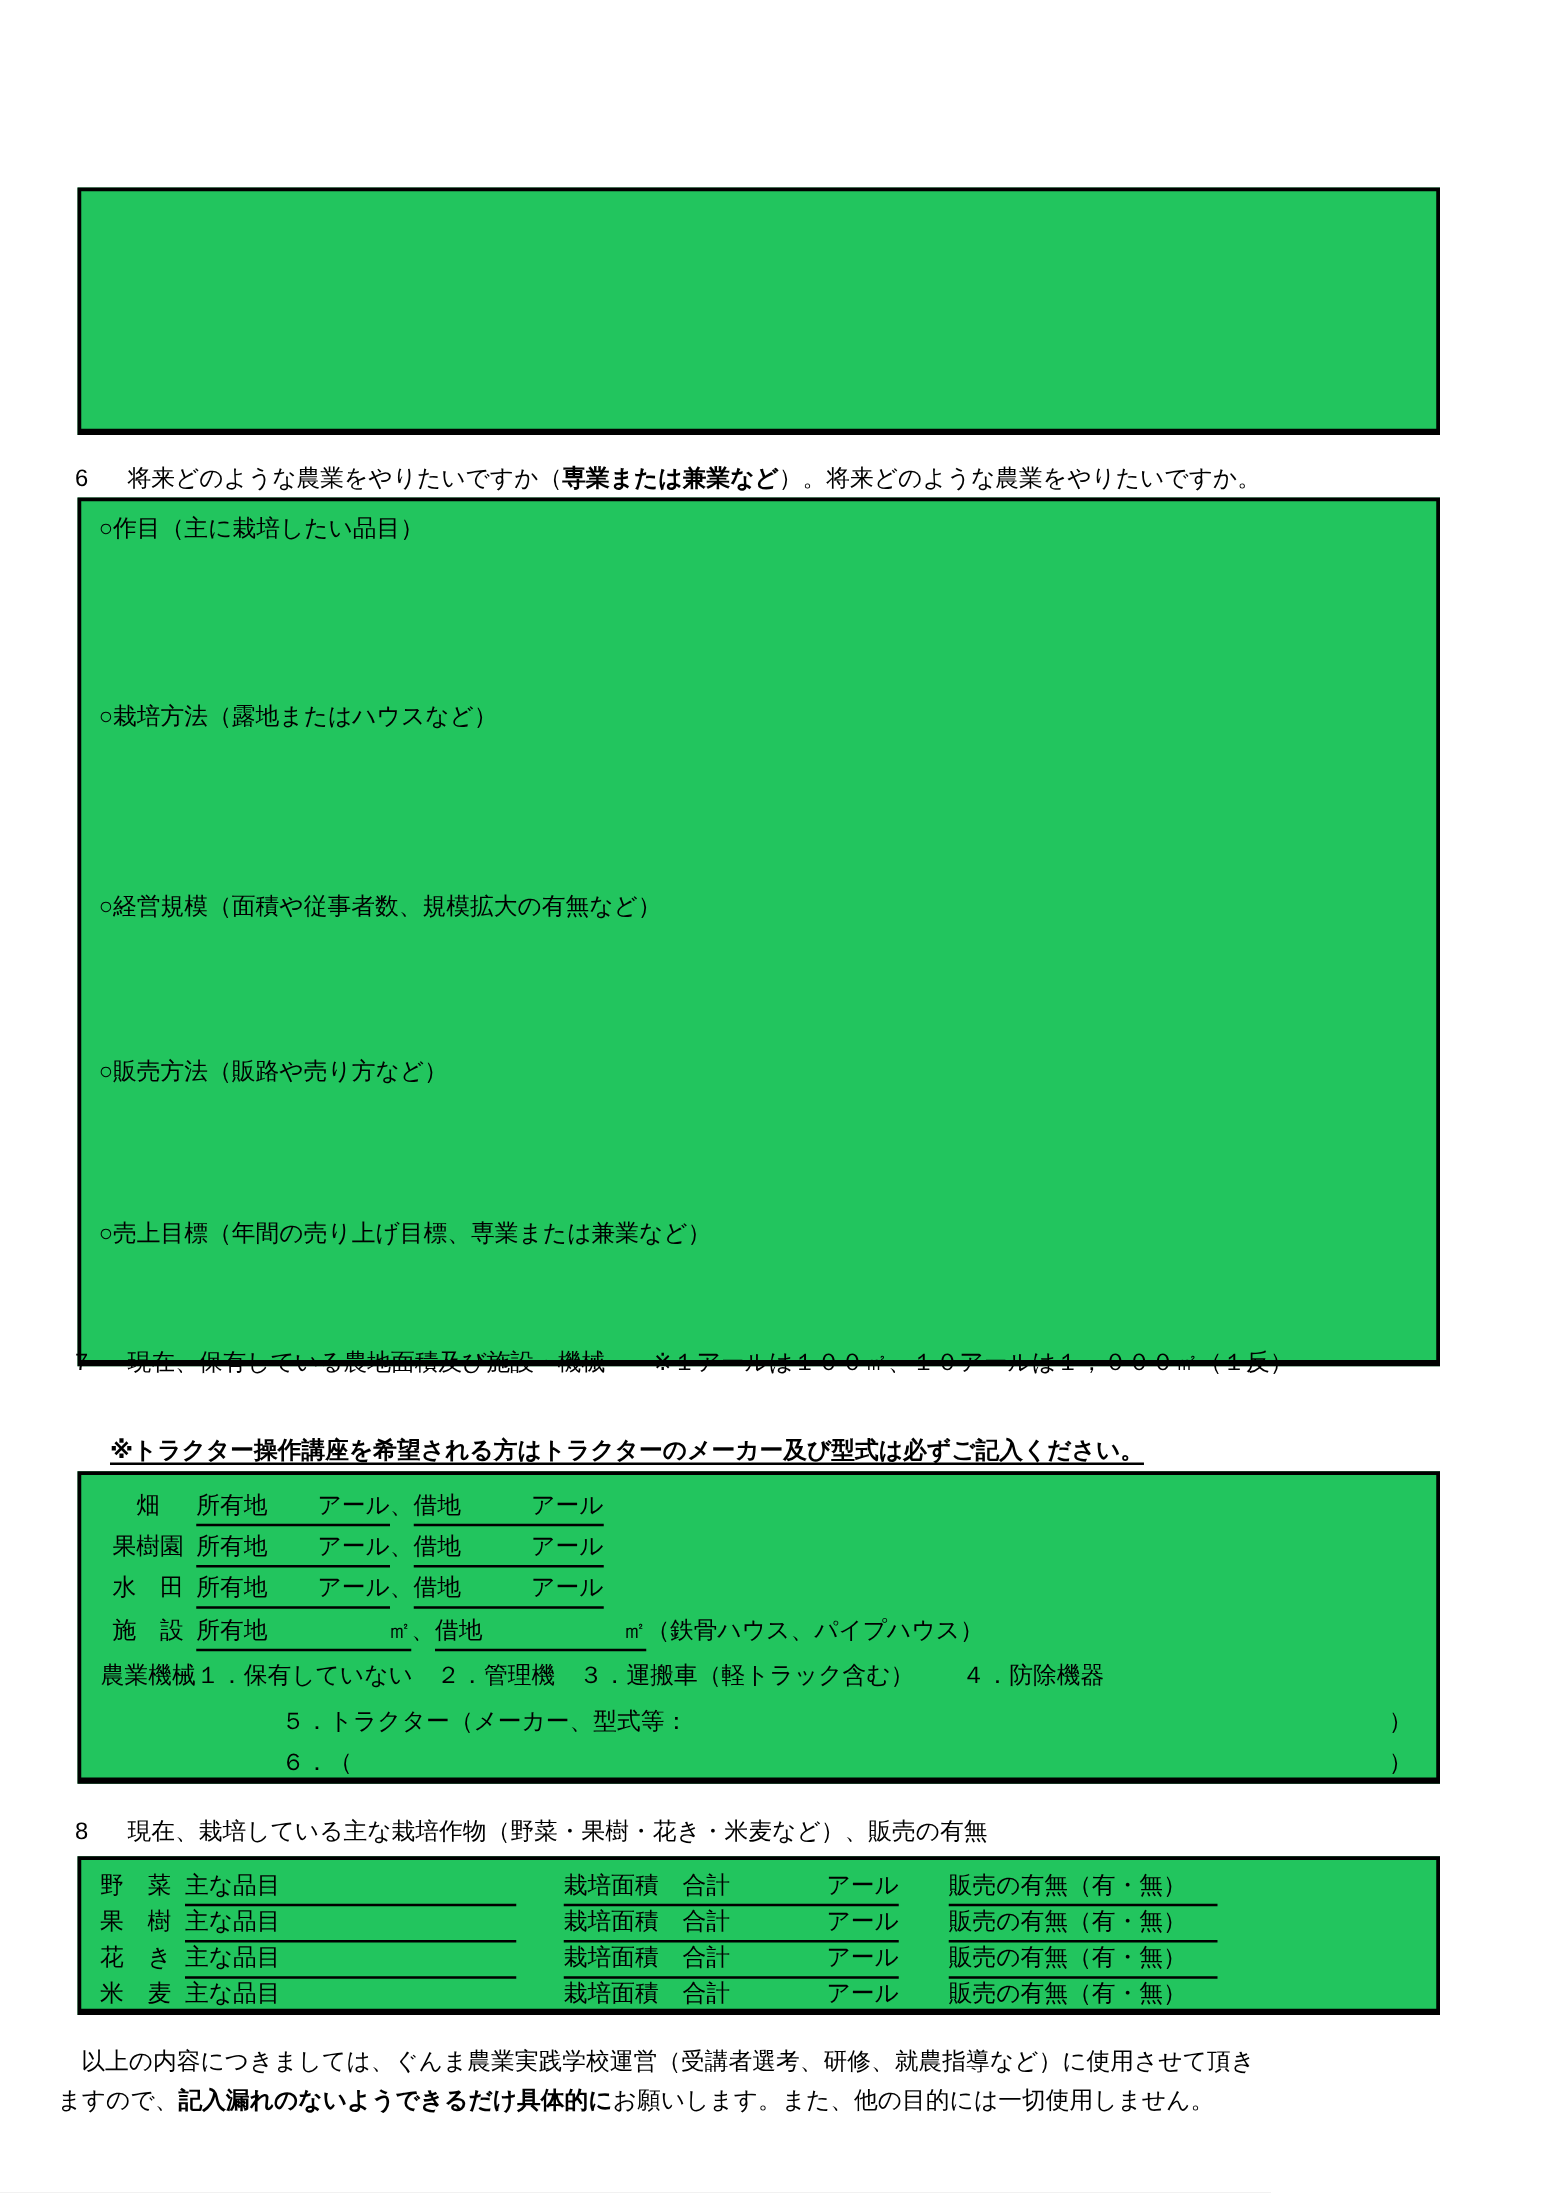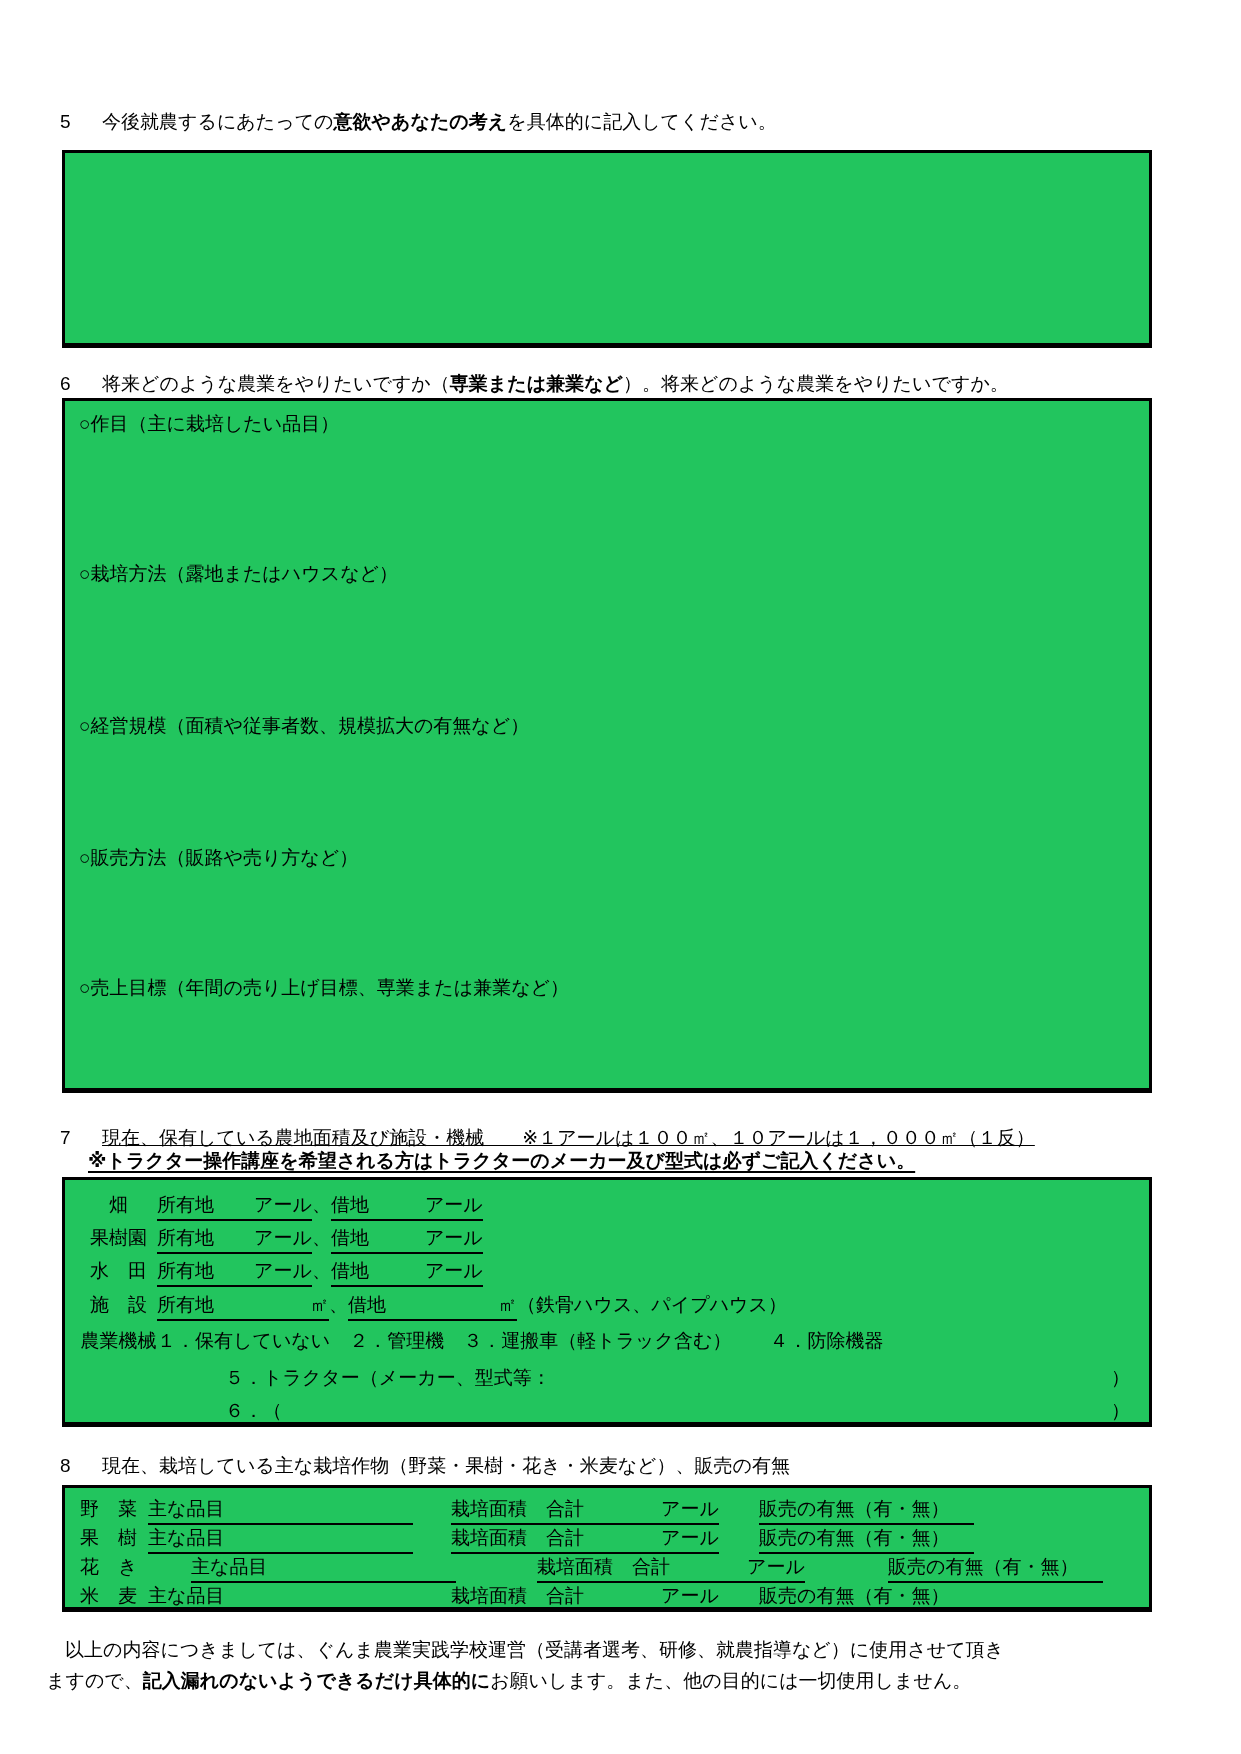--- a/index.html
+++ b/index.html
@@ -30,37 +30,34 @@
   #r0{top:12px;} #r1{top:45px;} #r2{top:78px;} #r3{top:112px;}
   #r4{top:148px;} #r5{top:185px;} #r6{top:218px;}
   .q7label{display:inline-block;width:77px;text-align:center;flex:none;}
   .u{border-bottom:2px solid #000;display:inline-flex;align-items:baseline;padding-bottom:1px;}
   .sp{display:inline-block;}
   .sp-a{width:40px;} .sp-b{width:56px;} .sp-c{width:96px;} .sp-d{width:112px;}
   .mrow{left:160px;}
   .mline{display:flex;width:905px;align-items:baseline;}
   .mfill{flex:1;}
   .q8row{position:absolute;left:15px;display:flex;align-items:baseline;white-space:nowrap;}
-  #c0{top:8px;} #c1{top:37px;} #c2{top:66px;gap:43px;} #c3{top:95px;}
+  #c0{top:8px;} #c1{top:37px;} #c2{top:66px;} #c3{top:95px;}
   .q8label{display:inline-block;width:60px;margin-right:8px;flex:none;}
   .u-item{width:265px;margin-right:38px;}
   .u-area{width:268px;margin-right:40px;}
   .u-sale{width:215px;}
   .ufill{flex:1;}
-  #q5h{top:109px;} #q6h{top:371px;} #q7h{top:1125px;text-decoration:underline;} #q8h{top:1453px;}
+  #q5h{top:109px;} #q6h{top:371px;} #q7h{top:1078px;} #q8h{top:1453px;}
   #footer{position:absolute;left:46px;top:1634px;width:1160px;line-height:31px;}
 </style>
 </head>
 <body>
 
 <div class="sheet">
 
-  <div class="qhead" id="q5h">
-    <span class="qnum">5</span><span>今後就農するにあたっての</span><span class="b">意欲やあなたの考え</span><span>を具体的に記入してください。</span>
-  </div>
   <div class="formbox" id="box5"></div>
 
   <div class="qhead" id="q6h">
     <span class="qnum">6</span><span>将来どのような農業をやりたいですか（</span><span class="b">専業または兼業など</span><span>）。将来どのような農業をやりたいですか。</span>
   </div>
   <div class="formbox" id="box6">
     <div class="prompt" id="p0">○作目（主に栽培したい品目）</div>
     <div class="prompt" id="p1">○栽培方法（露地またはハウスなど）</div>
     <div class="prompt" id="p2">○経営規模（面積や従事者数、規模拡大の有無など）</div>
     <div class="prompt" id="p3">○販売方法（販路や売り方など）</div>

